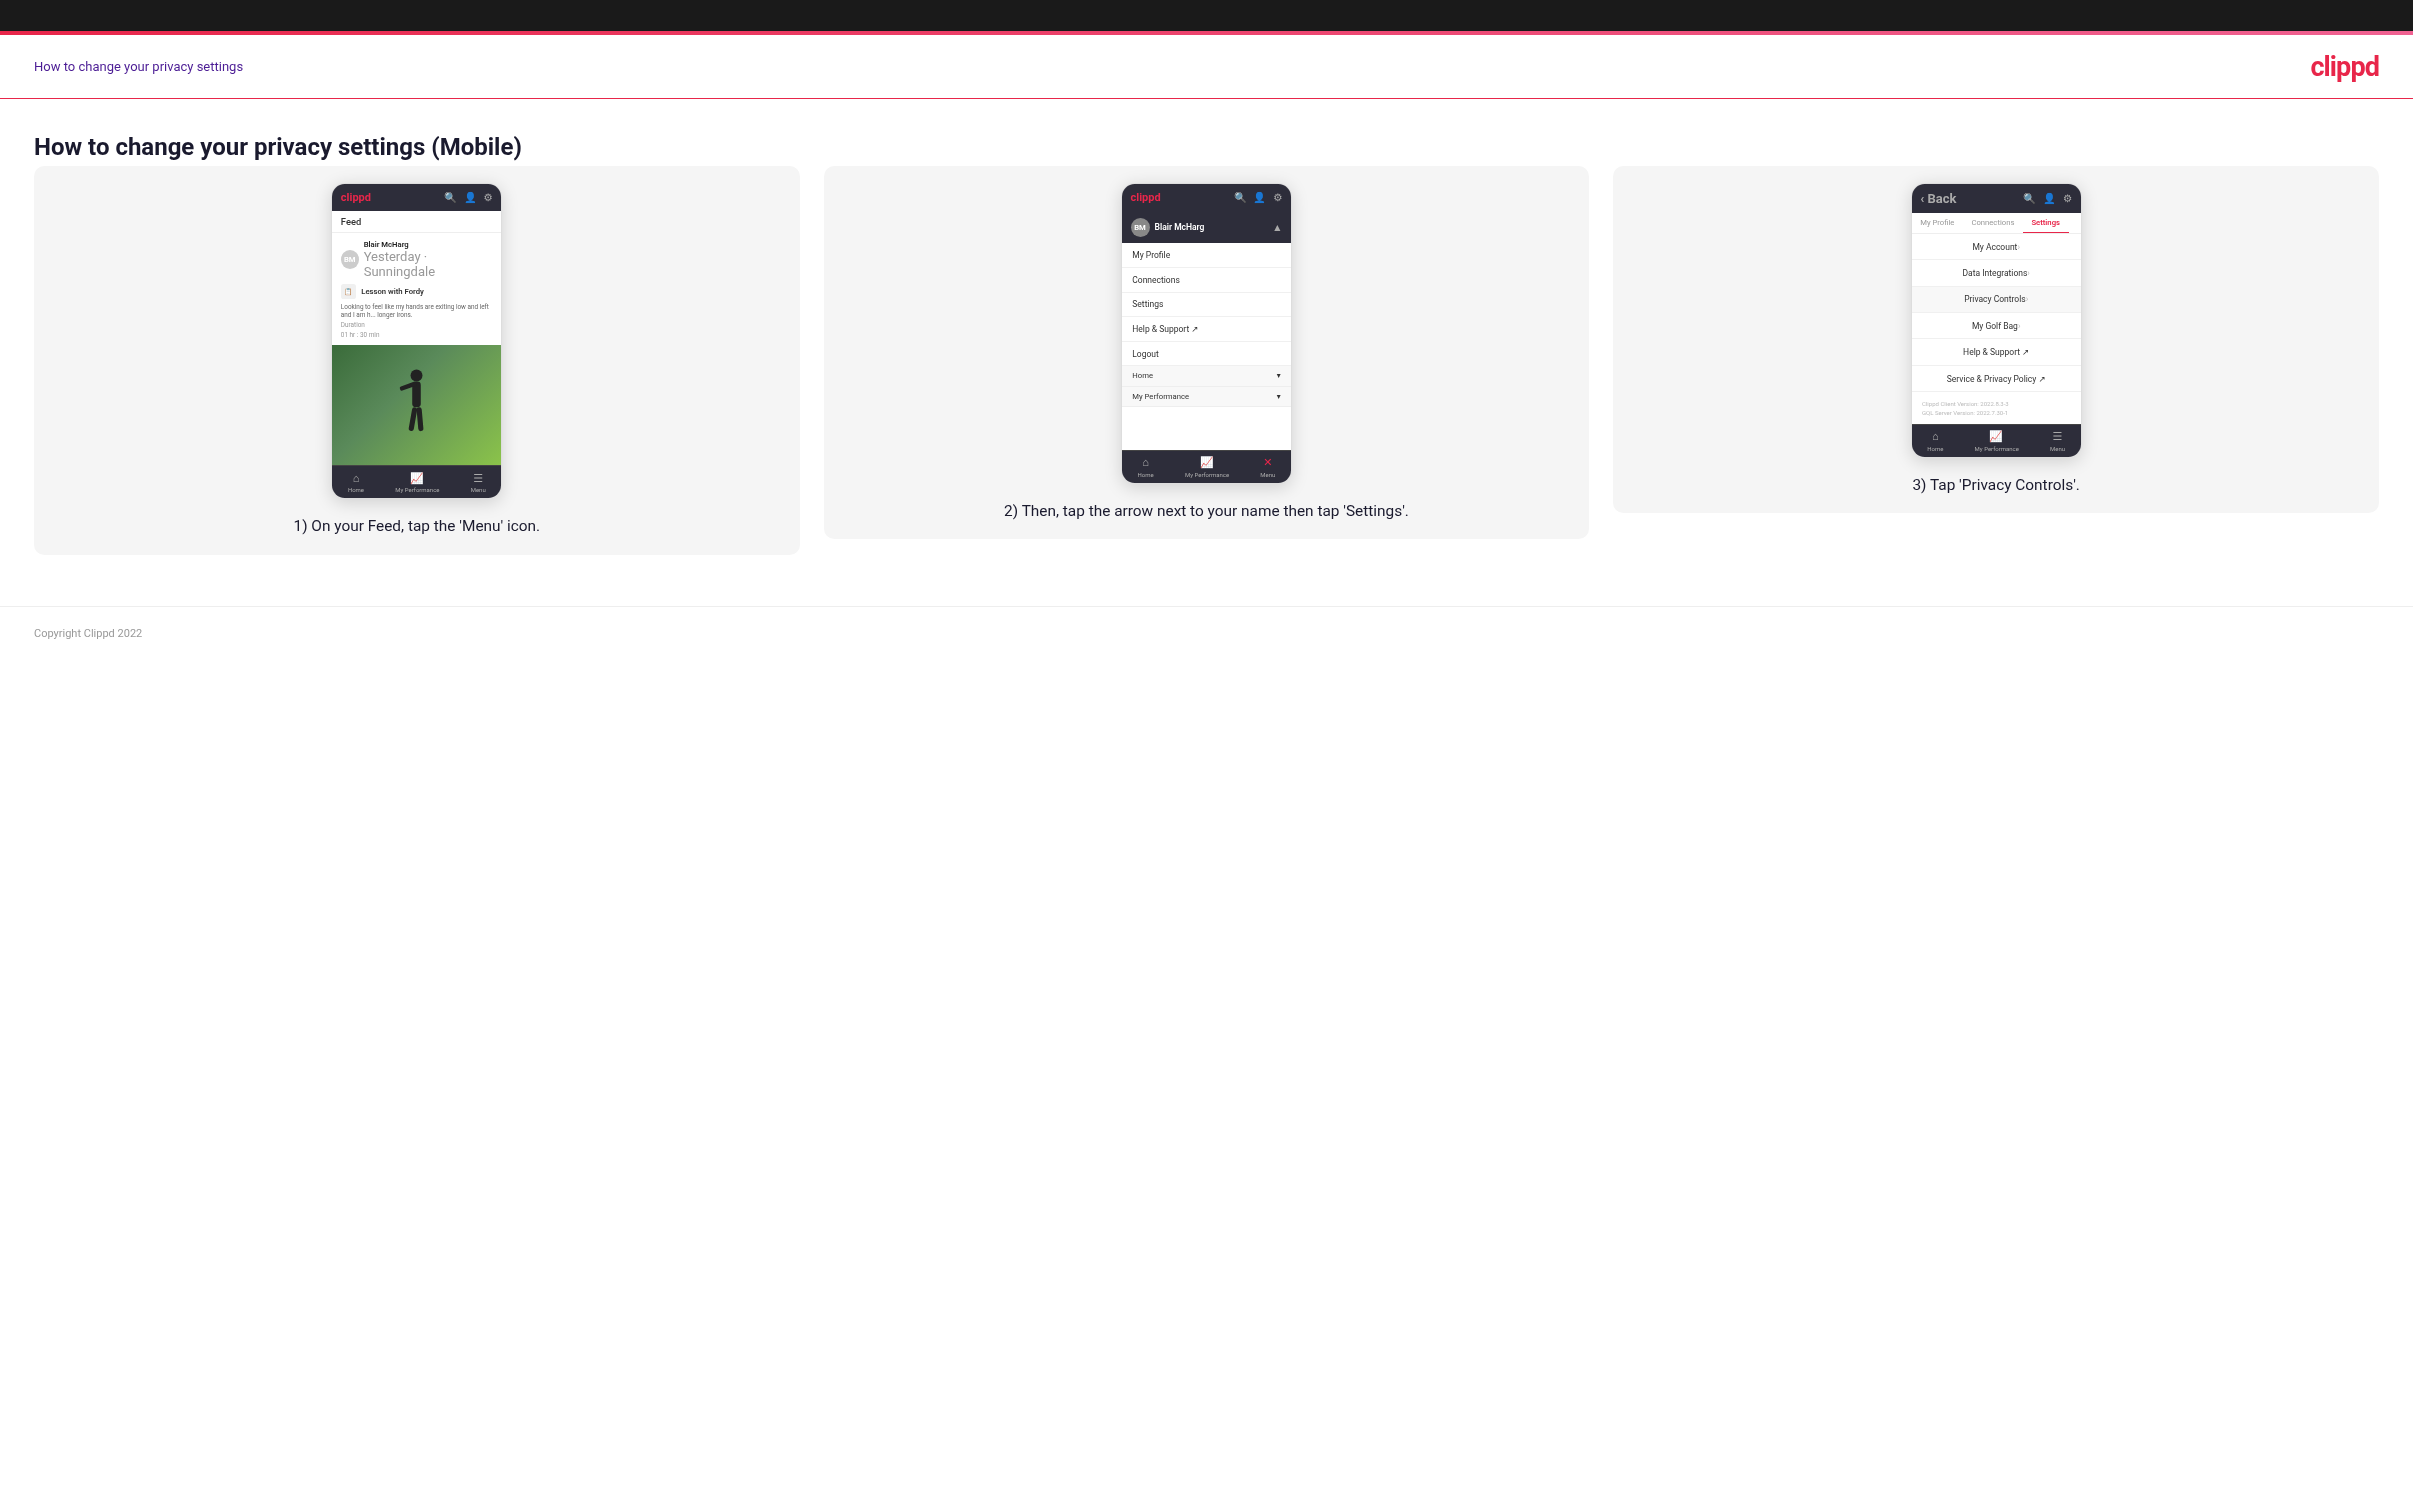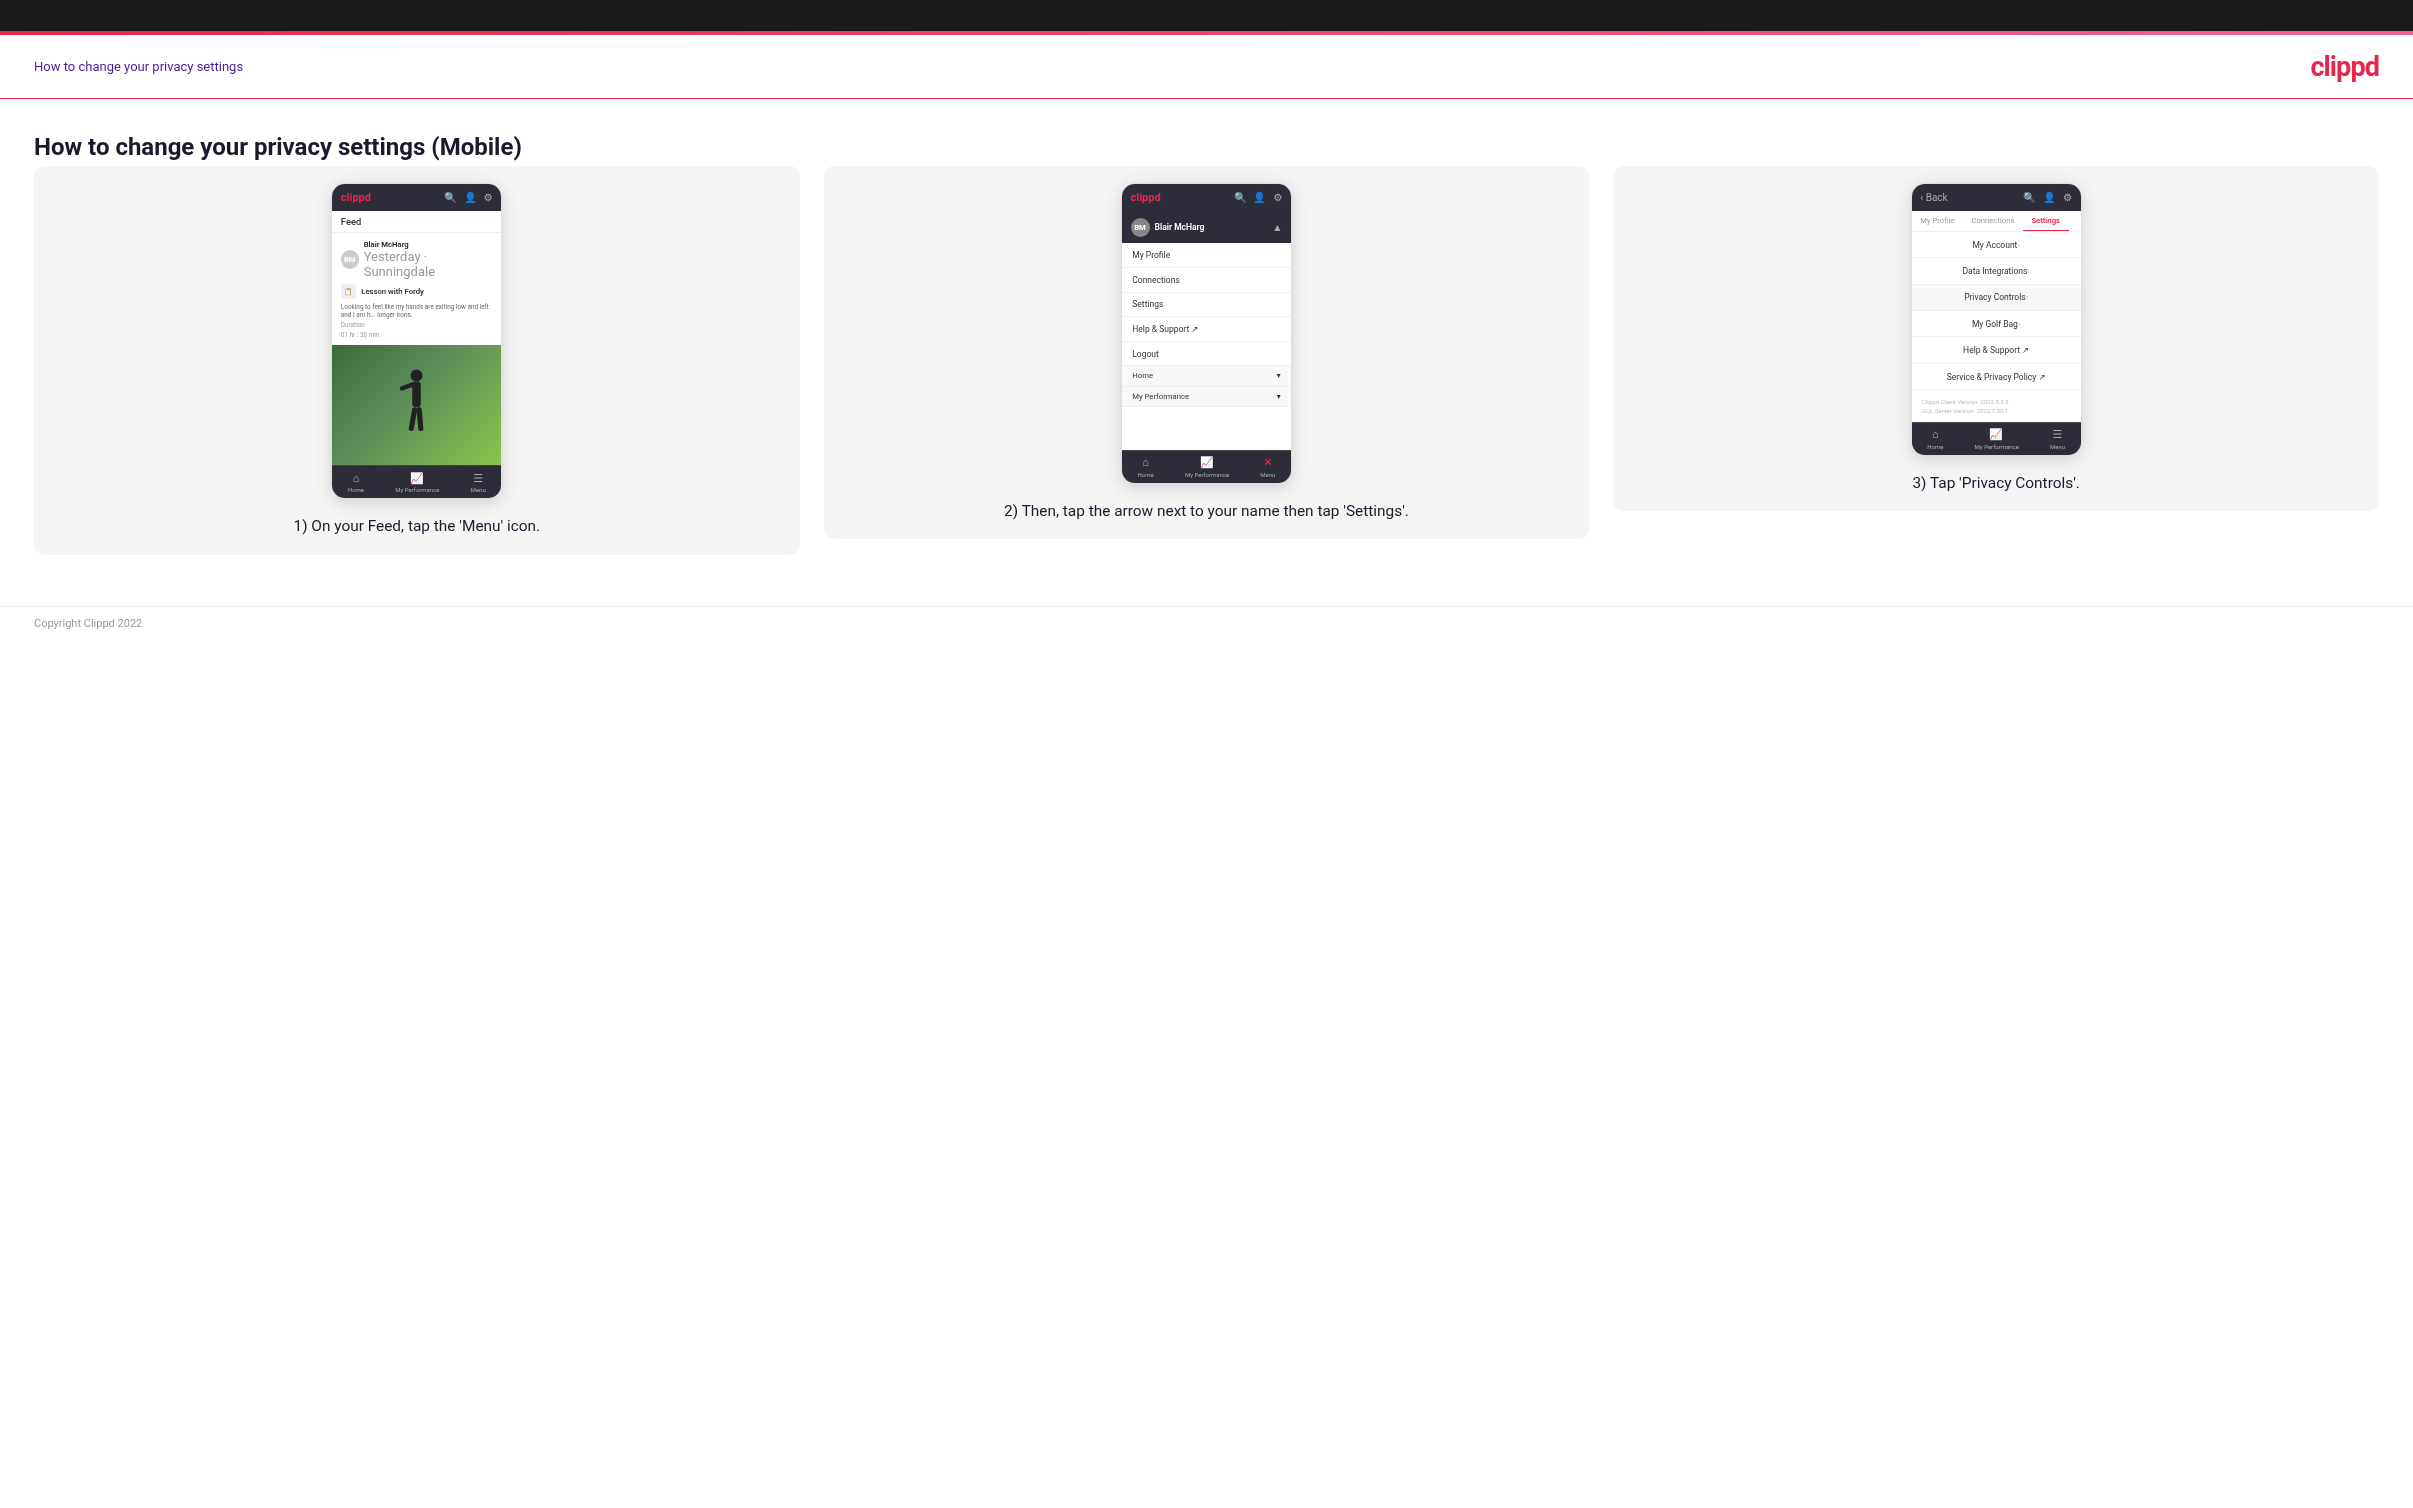--- a/index.html
+++ b/index.html
@@ -289,21 +289,22 @@
     .settings-header {
       background: #2d2d3a;
       padding: 6.8px 8.5px;
       display: flex;
       align-items: center;
       justify-content: space-between;
     }
 
     .back-btn {
       color: #aaa;
-      font-size: 10px;
+      font-size: 13px;
+      font-weight: bold;
     }
 
     .settings-tabs {
       display: flex;
       border-bottom: 0.9px solid #eee;
       background: #fff;
     }
 
     .settings-tab {
       padding: 5.1px 8.5px;
@@ -343,21 +344,21 @@
 
     .version-text {
       padding: 6.8px 10.3px;
       font-size: 6px;
       color: #bbb;
       line-height: 1.5;
     }
 
     
     .footer {
-      padding: 7px 34px;
+      padding: 17px 34px;
       border-top: 0.9px solid #eee;
     }
 
     .copyright {
       font-size: 11px;
       color: #999;
     }
 
     .phone-nav-close {
       color: #e8264a;

